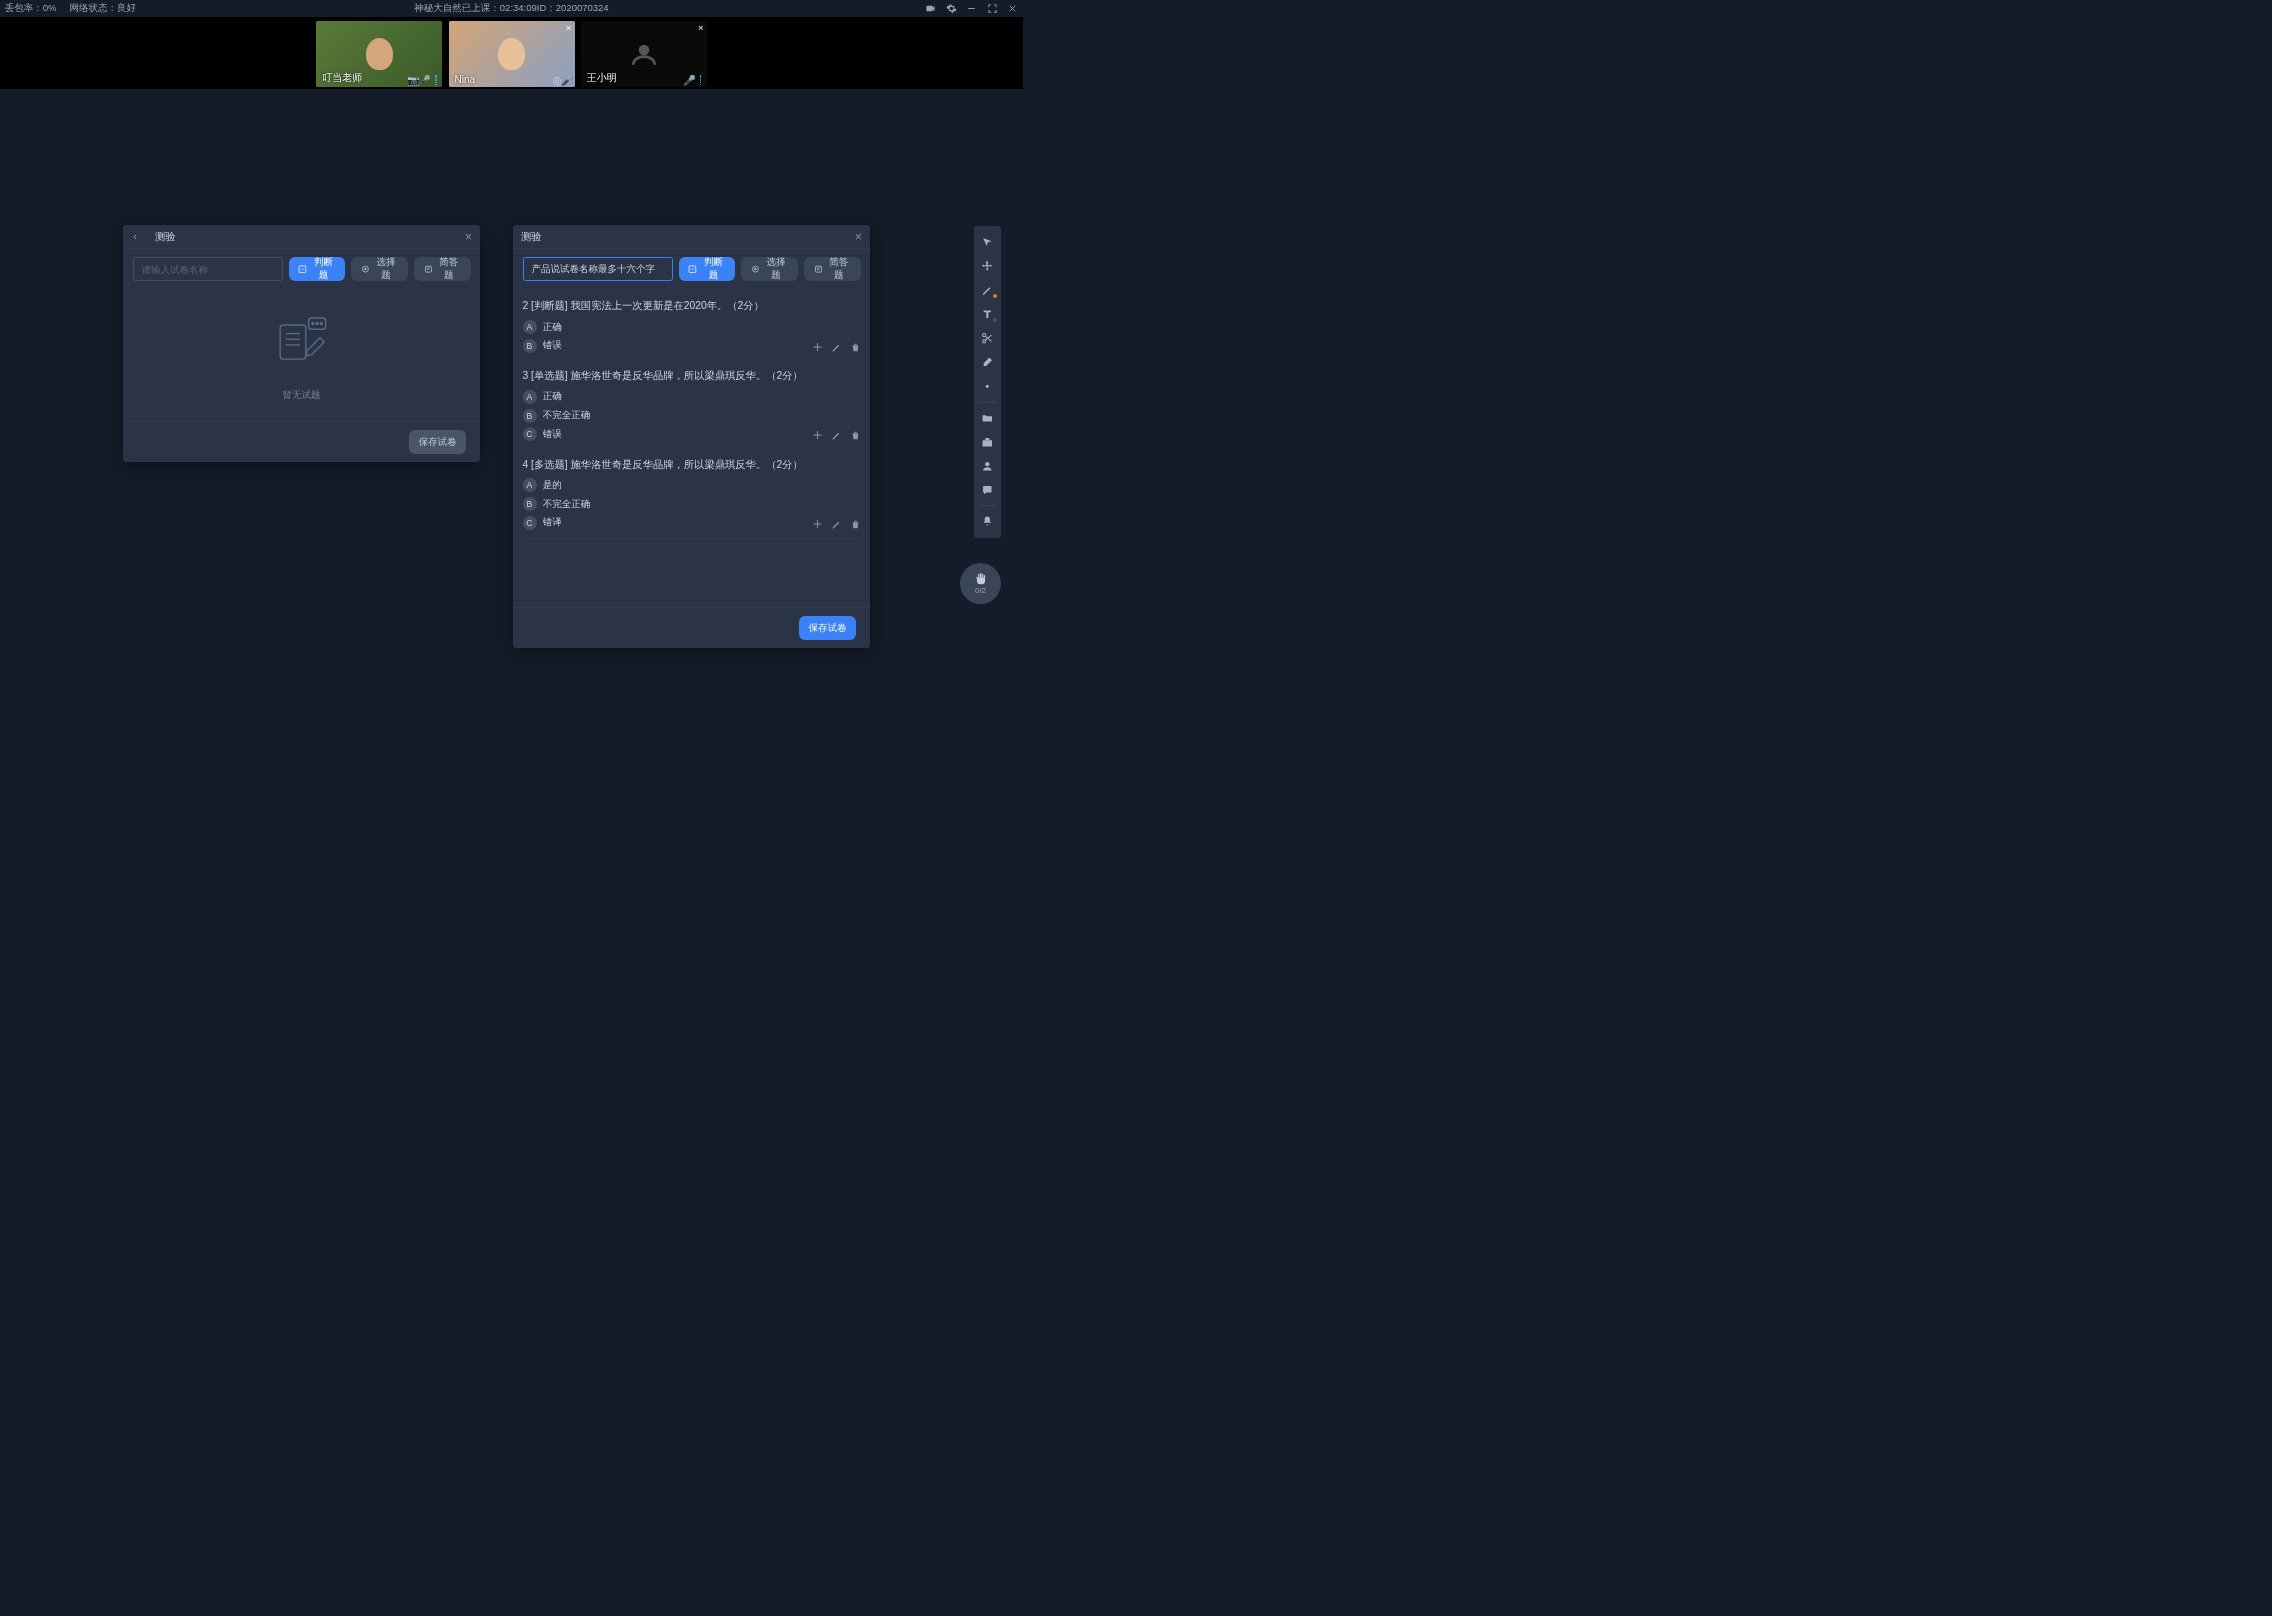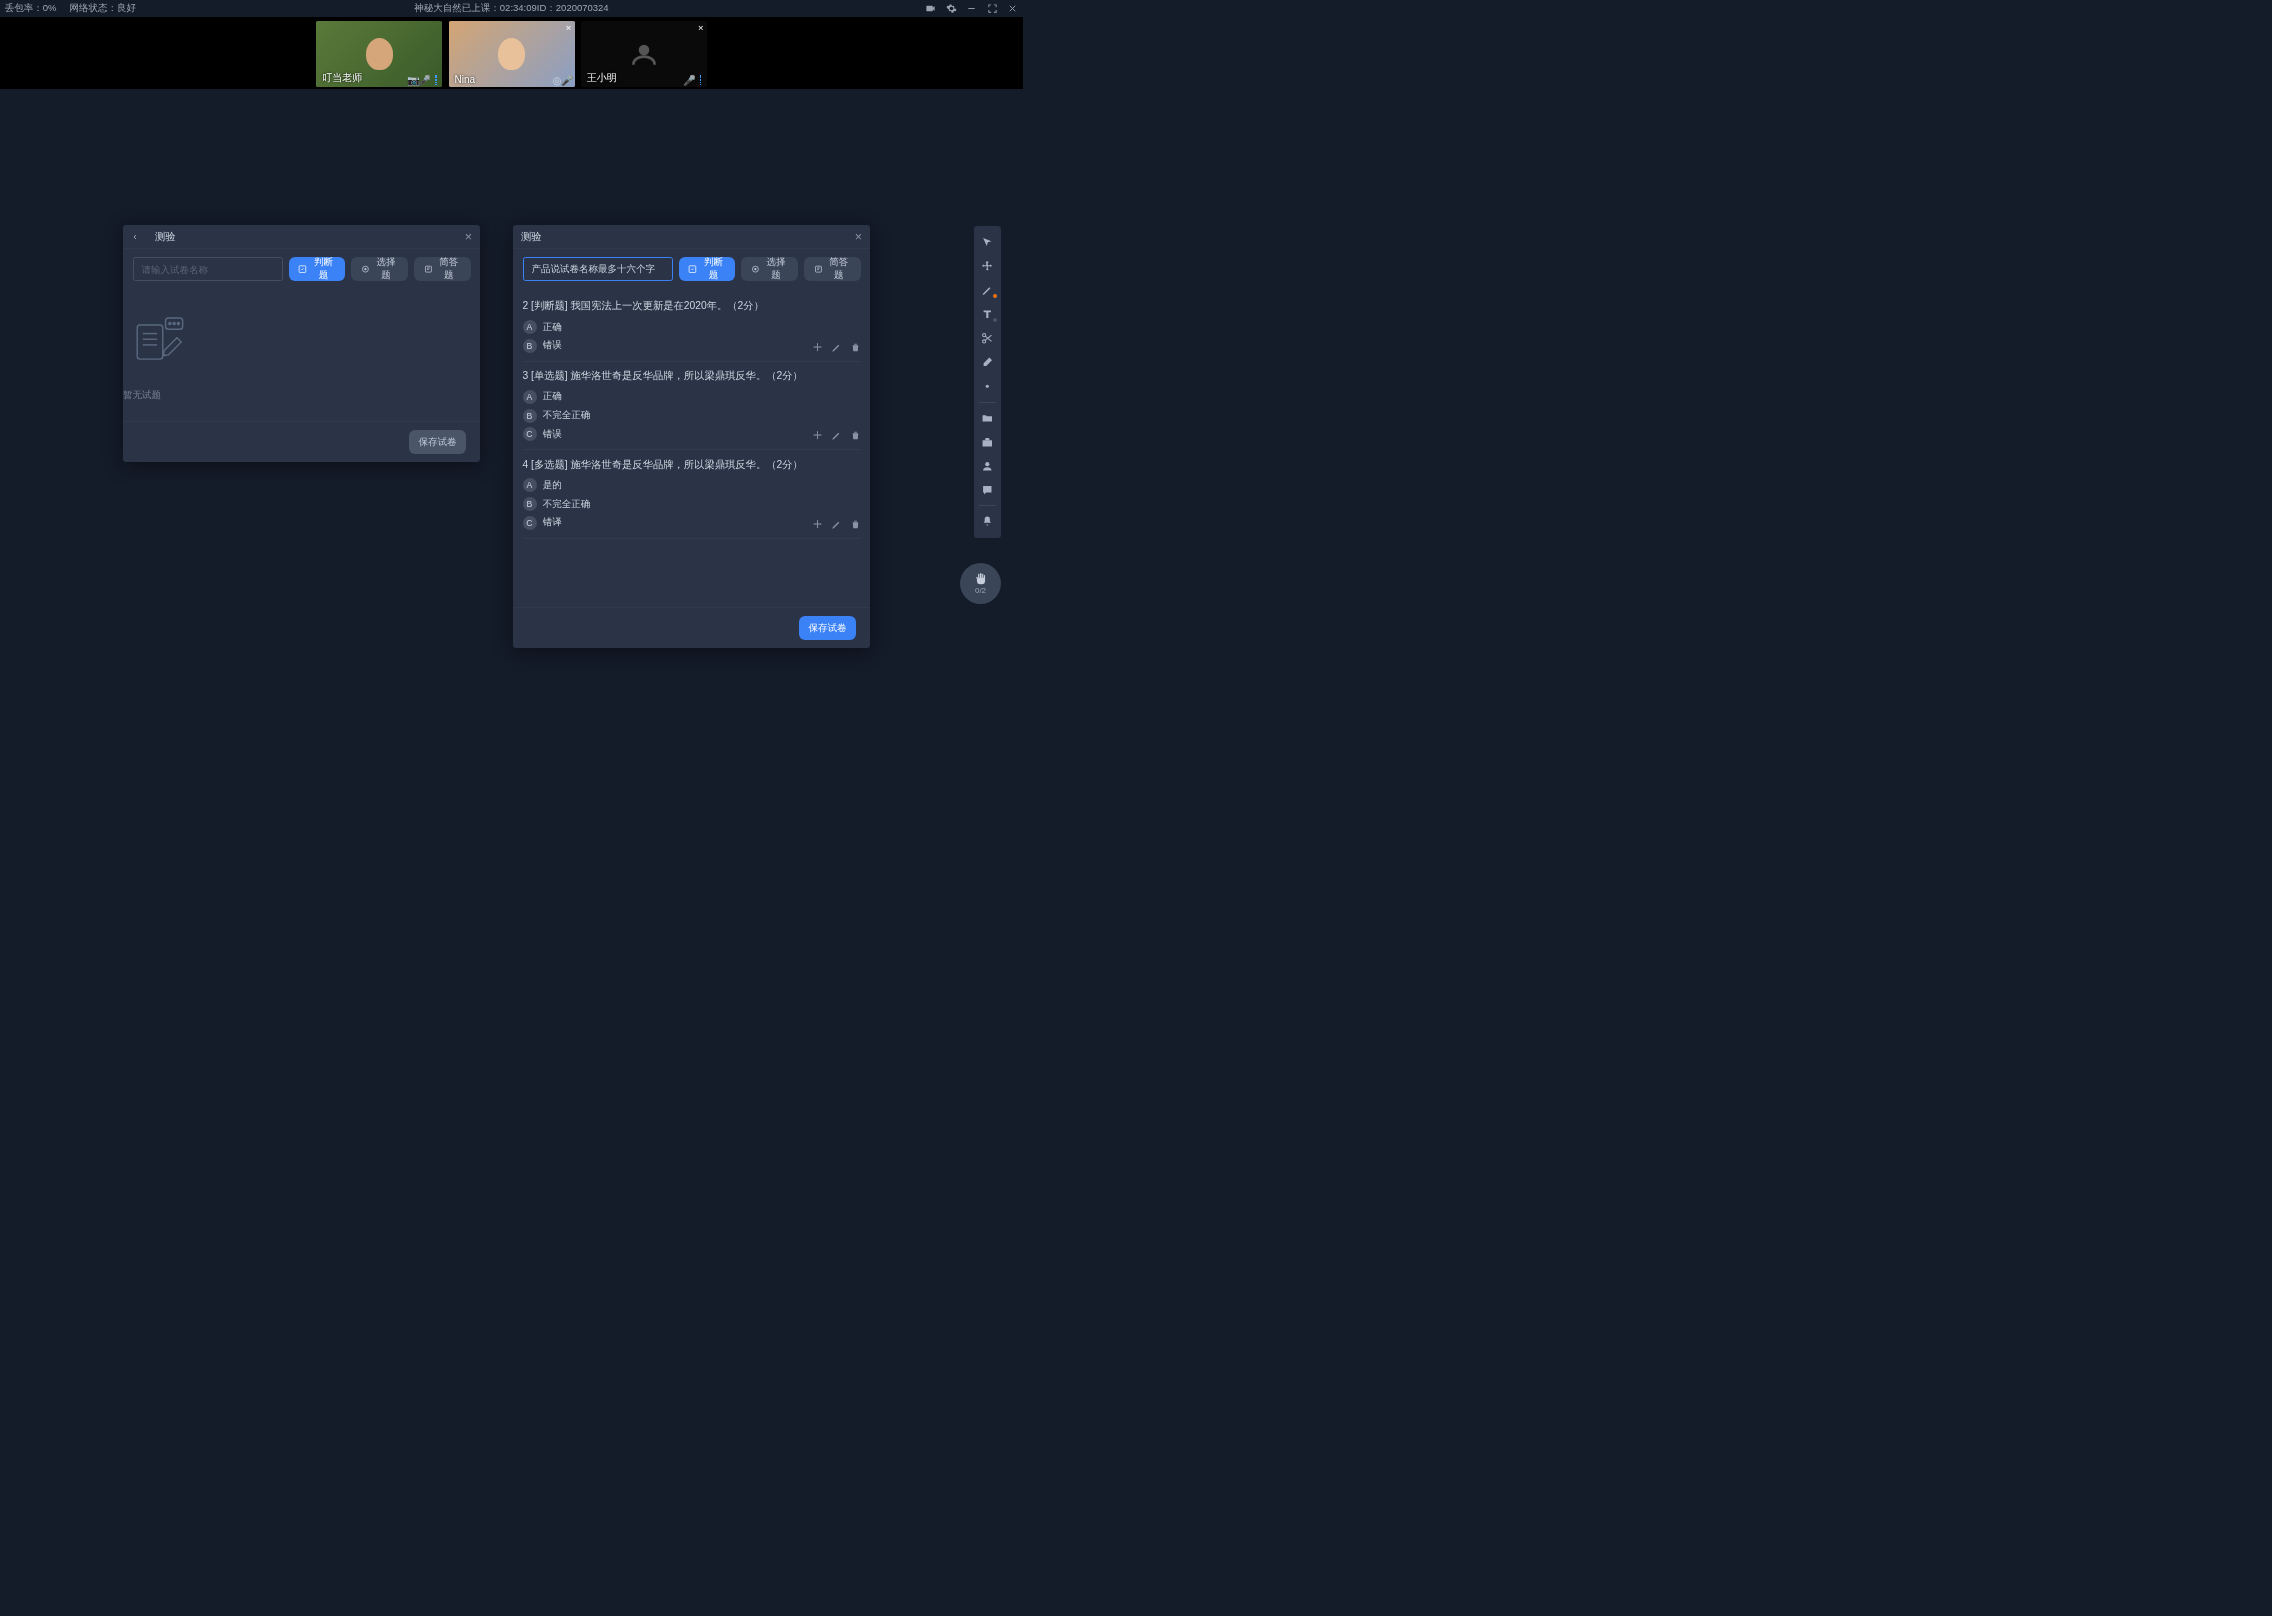--- a/index.html
+++ b/index.html
@@ -32,21 +32,21 @@
 .p-head .back{cursor:pointer;display:flex;align-items:center}
 .p-head .title{font-size:10.3px;color:#ccd4df}
 .p-head .x{margin-left:auto;cursor:pointer;color:#8a94a5;font-size:12.6px}
 .p-toolbar{padding:8px 9.5px;display:flex;gap:6.3px;align-items:center}
 .input{flex:0 0 129px;height:24px;background:transparent;border:0.8px solid #454f61;border-radius:2.4px;padding:0 8px;color:#ccd4df;font-size:9.5px;outline:none}
 .input.blue{border-color:#3b82f6;flex:0 0 129px}
 .input::placeholder{color:#5a6475}
 .btn{height:24px;padding:0 9.5px;border-radius:6px;background:#3a4558;color:#c4cdd9;font-size:9.5px;display:flex;align-items:center;gap:4px;cursor:pointer;border:none}
 .btn.primary{background:#3b82f6;color:#fff}
 .btn svg{width:10.3px;height:10.3px;fill:currentColor}
-.empty{flex:1;display:flex;flex-direction:column;justify-content:center;gap:9.5px}
+.empty{flex:1;display:flex;flex-direction:column;align-items:center;justify-content:center;gap:9.5px}
 .empty svg{width:71px;height:71px;stroke:#5a6880;fill:none;stroke-width:2}
 .empty-text{color:#7a8498;font-size:9.5px}
 .p-foot{padding:8px 14px;display:flex;justify-content:flex-end;border-top:0.8px solid rgba(255,255,255,.03)}
 .qlist{flex:1;overflow-y:auto;padding:3.2px 9.5px 6.3px 9.5px}
 .qlist::-webkit-scrollbar{width:4.7px}
 .qlist::-webkit-scrollbar-thumb{background:#3a4558;border-radius:2.4px}
 .q{padding:6.3px 0 8px 0;border-bottom:0.8px solid rgba(255,255,255,.04);position:relative}
 .q-title{font-size:10.3px;color:#ccd4df;margin-bottom:6.3px;line-height:1.5}
 .q-ans{font-size:9.5px;color:#9aa3b1;margin-top:3.2px}
 .opt{display:flex;align-items:center;gap:6.3px;margin-top:4.7px;font-size:9.5px;color:#ccd4df}

